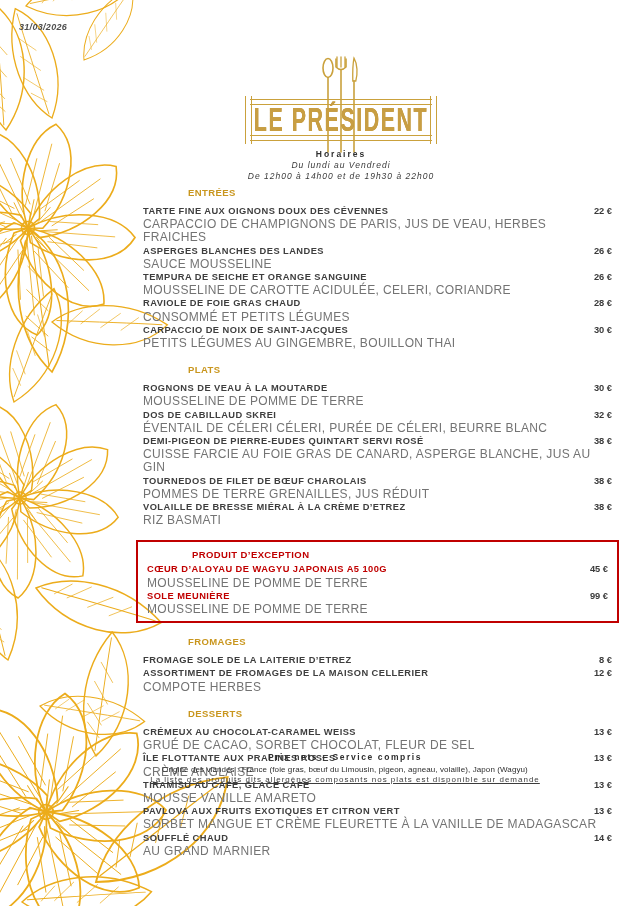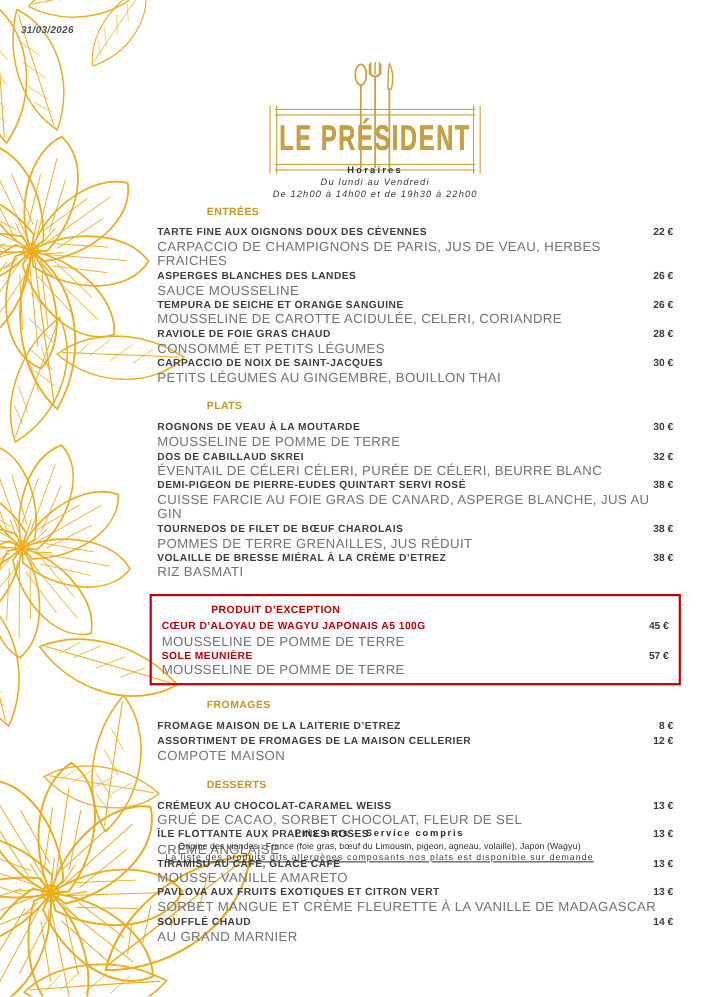--- a/index.html
+++ b/index.html
@@ -10,21 +10,21 @@
     -webkit-font-smoothing:antialiased;
   }
   
   #florals{position:absolute;left:0;top:0;width:640px;height:906px;z-index:0;}
   
   .date-stamp{
     position:absolute;left:19px;top:22px;z-index:3;
     font-size:9px;color:#4d4d4d;letter-spacing:.3px;font-weight:600;font-style:italic;
   }
   
-  .logo{position:absolute;left:246px;top:99px;width:190px;height:56px;z-index:2;}
+  .logo{position:absolute;left:246px;top:99px;width:190px;height:42px;z-index:2;}
   .logo .cutlery{position:absolute;left:50%;top:-43px;transform:translateX(-50%);z-index:1;}
   .logo .frame-line{position:absolute;left:4px;right:4px;height:4px;border-top:1.6px solid #caa13c;border-bottom:1px solid #caa13c;}
   .logo .frame-top{top:0;}
   .logo .frame-bottom{bottom:0;}
   .logo .cap{position:absolute;top:-3px;bottom:-3px;width:5px;border-left:1.6px solid #caa13c;border-right:1px solid #caa13c;}
   .cap-l{left:-1px;} .cap-r{right:-1px;}
   .wordmark{
     position:absolute;left:0;right:0;top:4px;bottom:4px;z-index:2;
     display:flex;align-items:center;justify-content:center;
     font-weight:700;font-size:21px;letter-spacing:1.5px;white-space:nowrap;
@@ -225,42 +225,42 @@
         <div class="item">
     <div class="item-row">
       <span class="item-name">CŒUR D’ALOYAU DE WAGYU JAPONAIS A5 100G</span>
       <span class="item-price">45 €</span>
     </div>
     <div class="item-desc">MOUSSELINE DE POMME DE TERRE</div>
   </div>
         <div class="item">
     <div class="item-row">
       <span class="item-name">SOLE MEUNIÈRE</span>
-      <span class="item-price">57 €</span>
+      <span class="item-price">99 €</span>
     </div>
     <div class="item-desc">MOUSSELINE DE POMME DE TERRE</div>
   </div>
       </div>
   </div>
     <div class="section">
     <div class="section-title">FROMAGES</div>
     <div>
         <div class="item">
     <div class="item-row">
-      <span class="item-name">FROMAGE MAISON DE LA LAITERIE D’ETREZ</span>
+      <span class="item-name">FROMAGE SOLE DE LA LAITERIE D’ETREZ</span>
       <span class="item-price">8 €</span>
     </div>
 
   </div>
         <div class="item">
     <div class="item-row">
       <span class="item-name">ASSORTIMENT DE FROMAGES DE LA MAISON CELLERIER</span>
       <span class="item-price">12 €</span>
     </div>
-    <div class="item-desc">COMPOTE MAISON</div>
+    <div class="item-desc">COMPOTE HERBES</div>
   </div>
       </div>
   </div>
     <div class="section">
     <div class="section-title">DESSERTS</div>
     <div>
         <div class="item">
     <div class="item-row">
       <span class="item-name">CRÉMEUX AU CHOCOLAT-CARAMEL WEISS</span>
       <span class="item-price">13 €</span>

